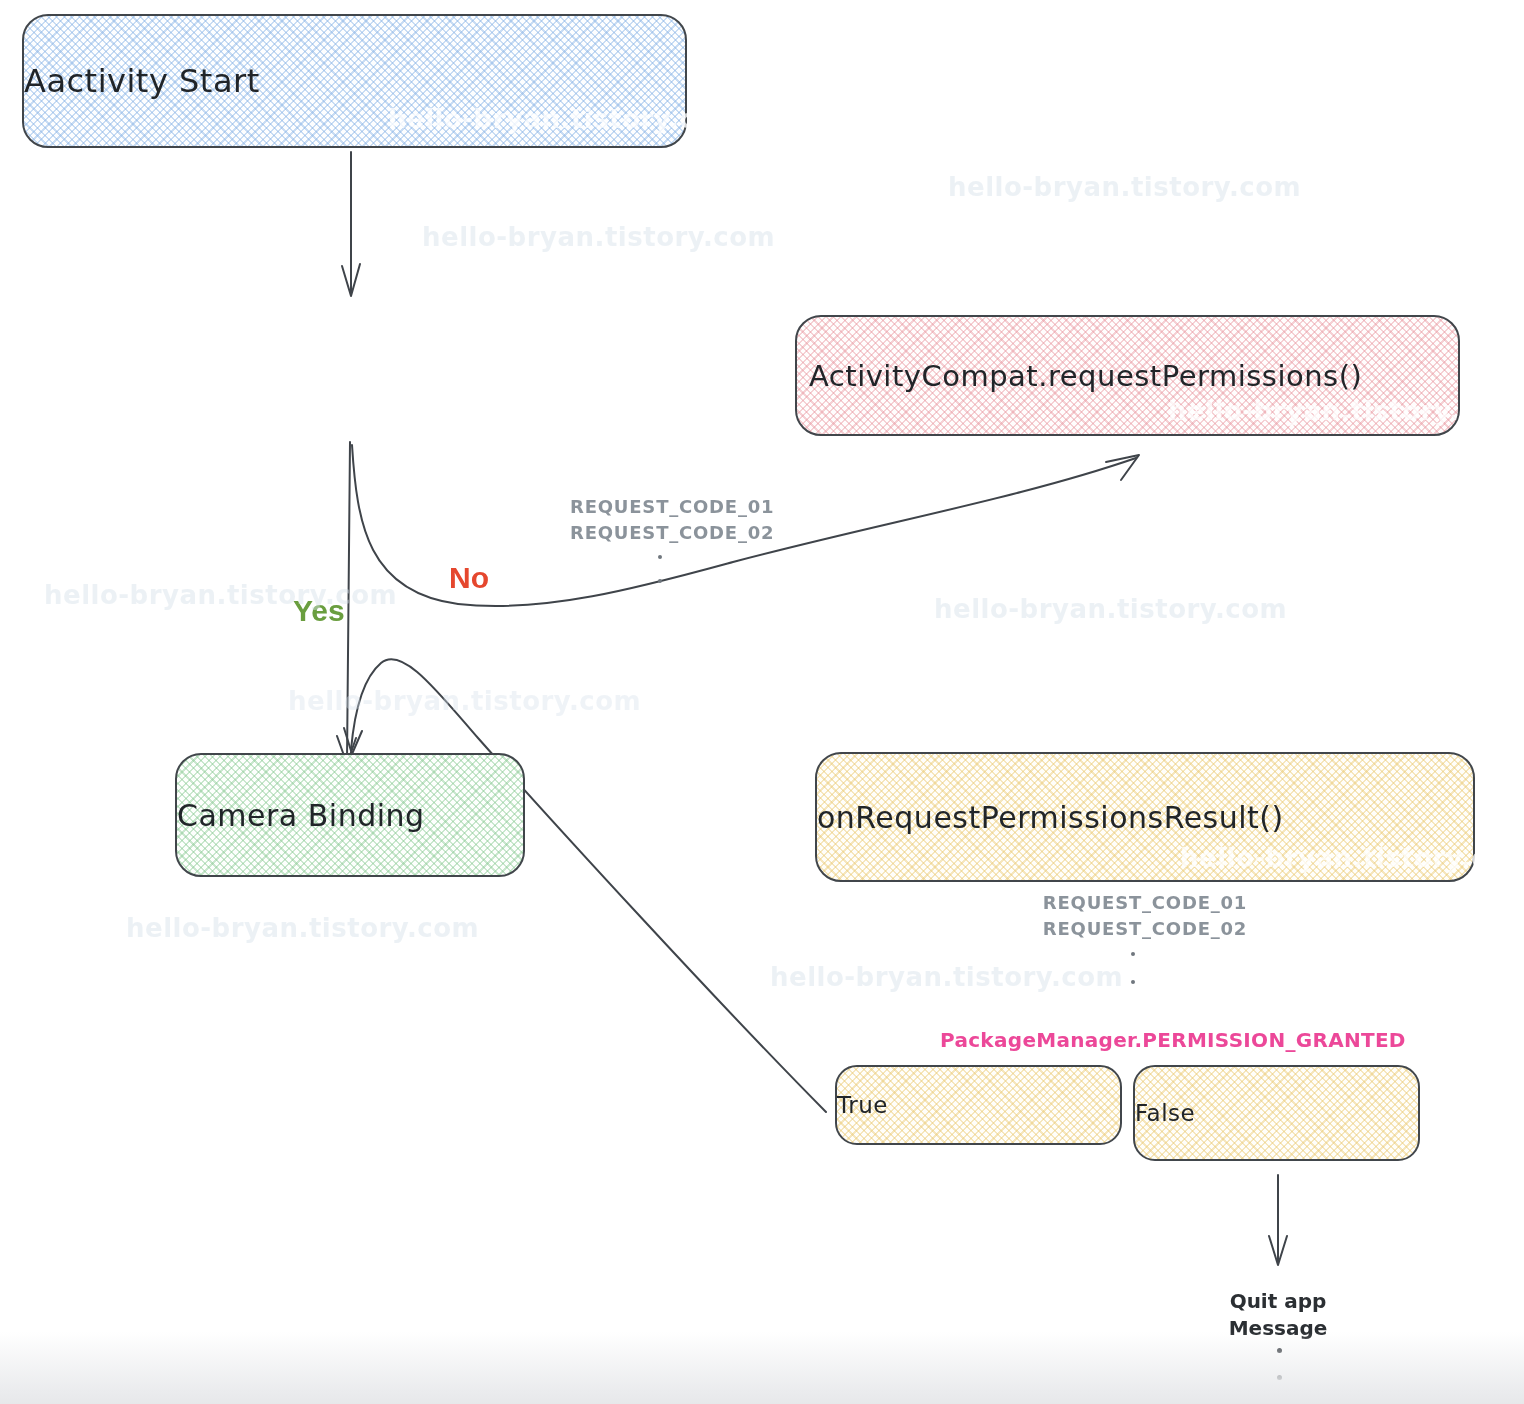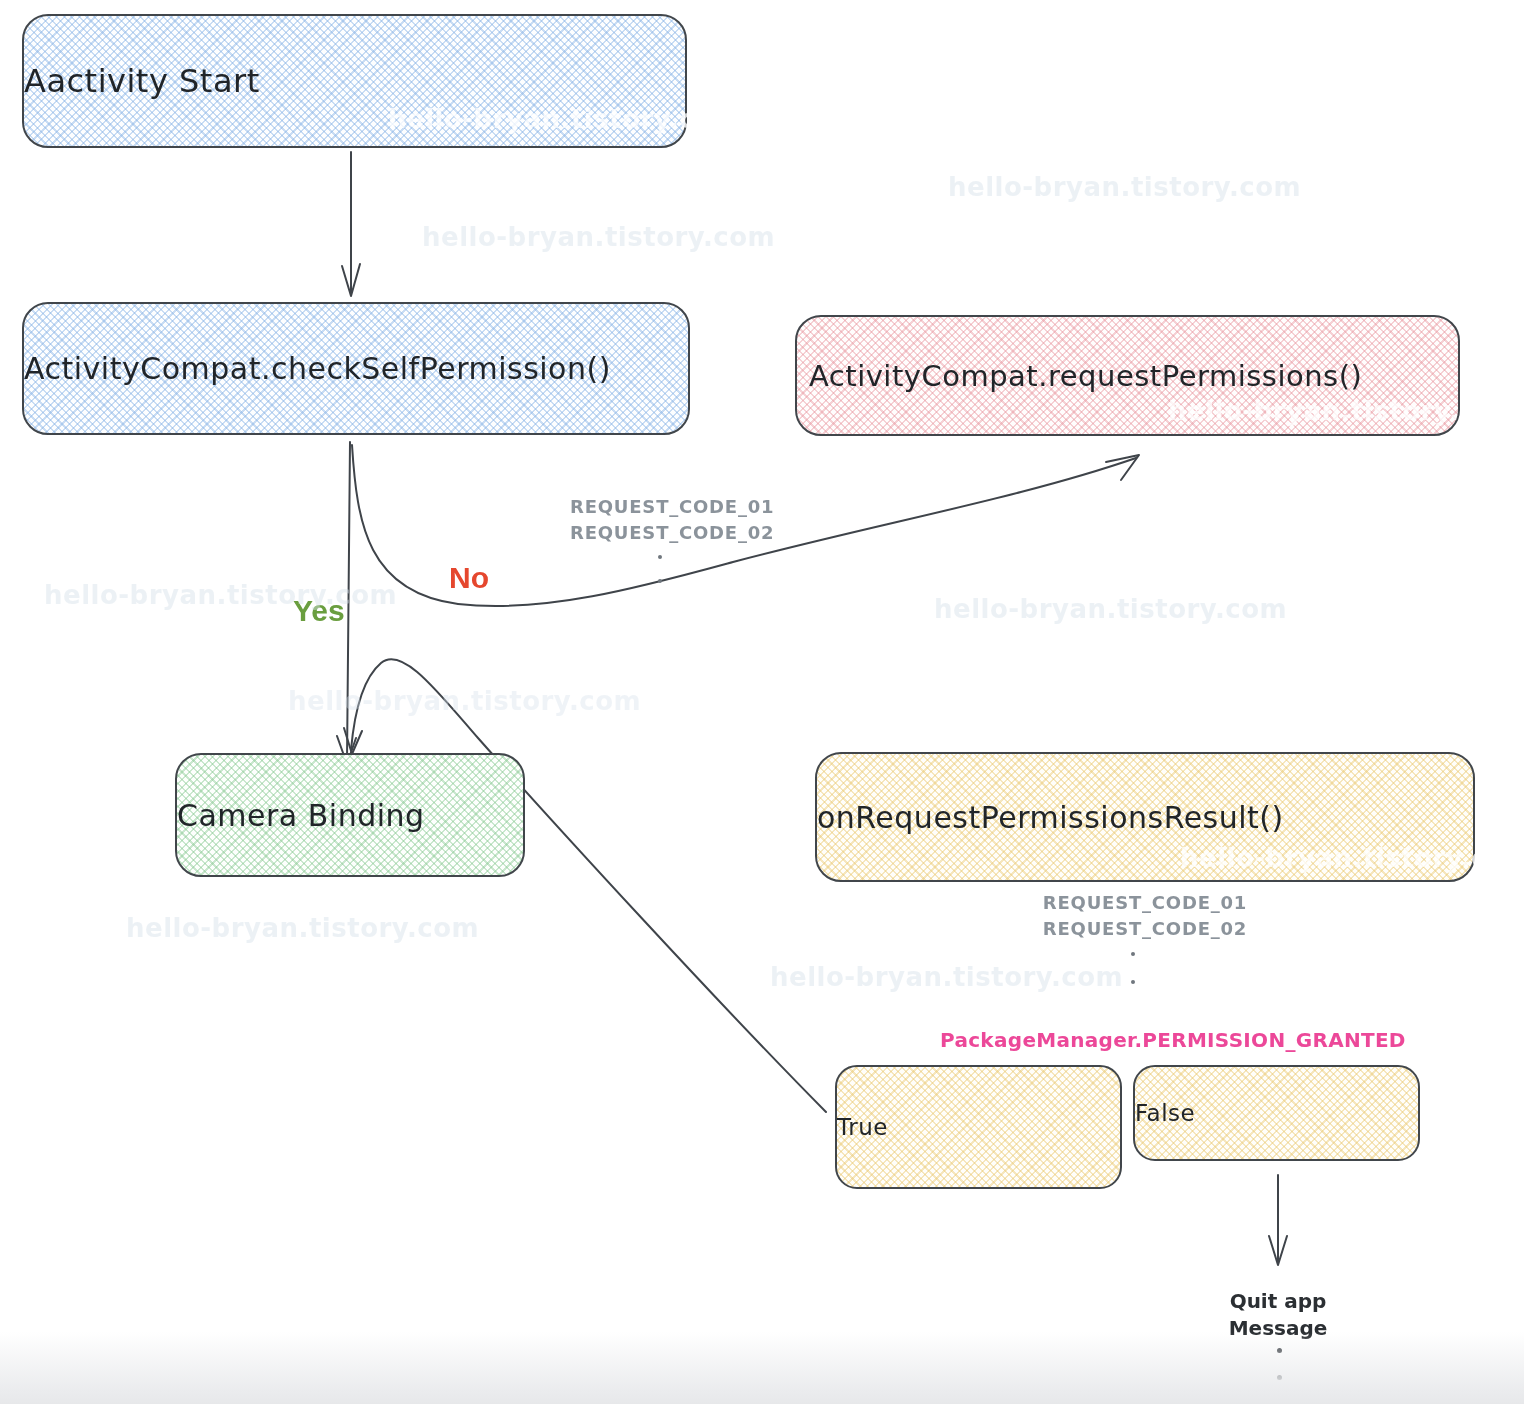--- a/index.html
+++ b/index.html
@@ -46,21 +46,21 @@
     background-image:
       repeating-linear-gradient(45deg,  rgba(233,198,106,.42) 0 1.6px, rgba(255,255,255,0) 1.6px 5.4px),
       repeating-linear-gradient(-45deg, rgba(233,198,106,.42) 0 1.6px, rgba(255,255,255,0) 1.6px 5.4px);
     background-color:#fffefa;
   }
   #node-activity-start            { left:22px;  top:14px;   width:665px; height:134px; font-size:32px; }
   #node-check-self-permission     { left:22px;  top:302px;  width:668px; height:133px; }
   #node-request-permissions       { left:795px; top:315px;  width:665px; height:121px; font-size:29px; }
   #node-camera-binding            { left:175px; top:753px;  width:350px; height:124px; }
   #node-on-request-result         { left:815px; top:752px;  width:660px; height:130px; }
-  #node-true                      { left:835px; top:1065px; width:287px; height:124px;  font-size:23px; border-radius:22px; }
+  #node-true                      { left:835px; top:1065px; width:287px; height:80px;  font-size:23px; border-radius:22px; }
   #node-false                     { left:1133px;top:1065px; width:287px; height:96px;  font-size:23px; border-radius:22px; }
 
   
   #connectors { position:absolute; left:0; top:0; width:1524px; height:1404px; pointer-events:none; }
   #connectors path { stroke:#3f444a; stroke-width:2; fill:none; stroke-linecap:round; stroke-linejoin:round; }
 
   
   .hand { position:absolute; font-family:"DejaVu Sans", sans-serif; color:#212529; }
   #label-permission-check { left:38px; top:256px; font-size:29px; letter-spacing:1px; }
   .decision {
@@ -136,23 +136,20 @@
     <path d="M344,728 L352,754 L362,731"></path>
 
     <path d="M1278,1175 L1278,1262"></path>
     <path d="M1269,1236 L1278,1265 L1287,1236"></path>
   </svg>
 
   <div class="node hatch-blue" id="node-activity-start">
     <span>Aactivity Start</span>
   </div>
 
-  <div class="node hatch-blue" id="node-check-self-permission">
-    <span>ActivityCompat.checkSelfPermission()</span>
-  </div>
 
   <div class="node hatch-pink" id="node-request-permissions">
     <span>ActivityCompat.requestPermissions()</span>
   </div>
 
   <div class="node hatch-green" id="node-camera-binding">
     <span>Camera Binding</span>
   </div>
 
   <div class="node hatch-yellow" id="node-on-request-result">

